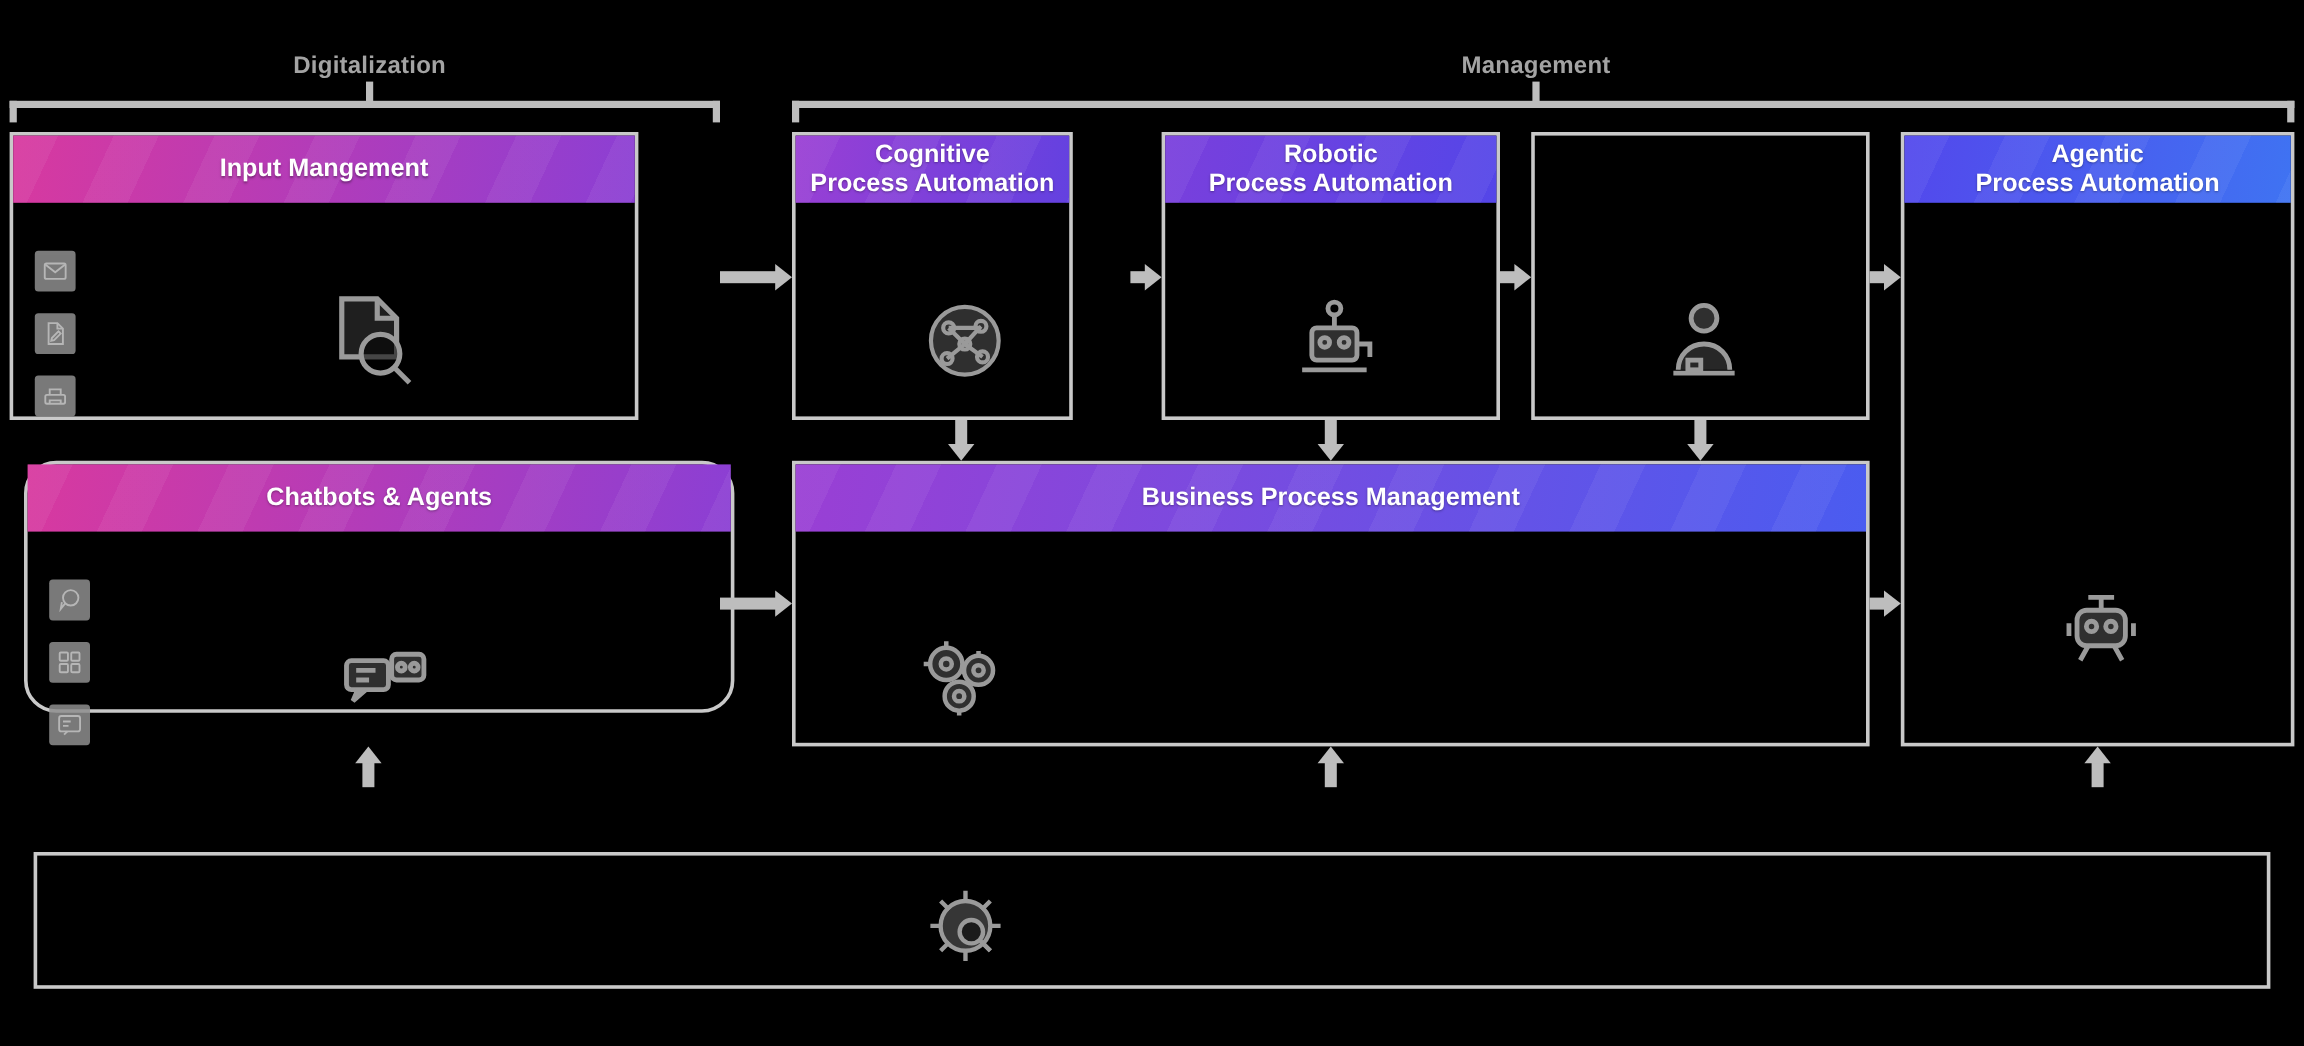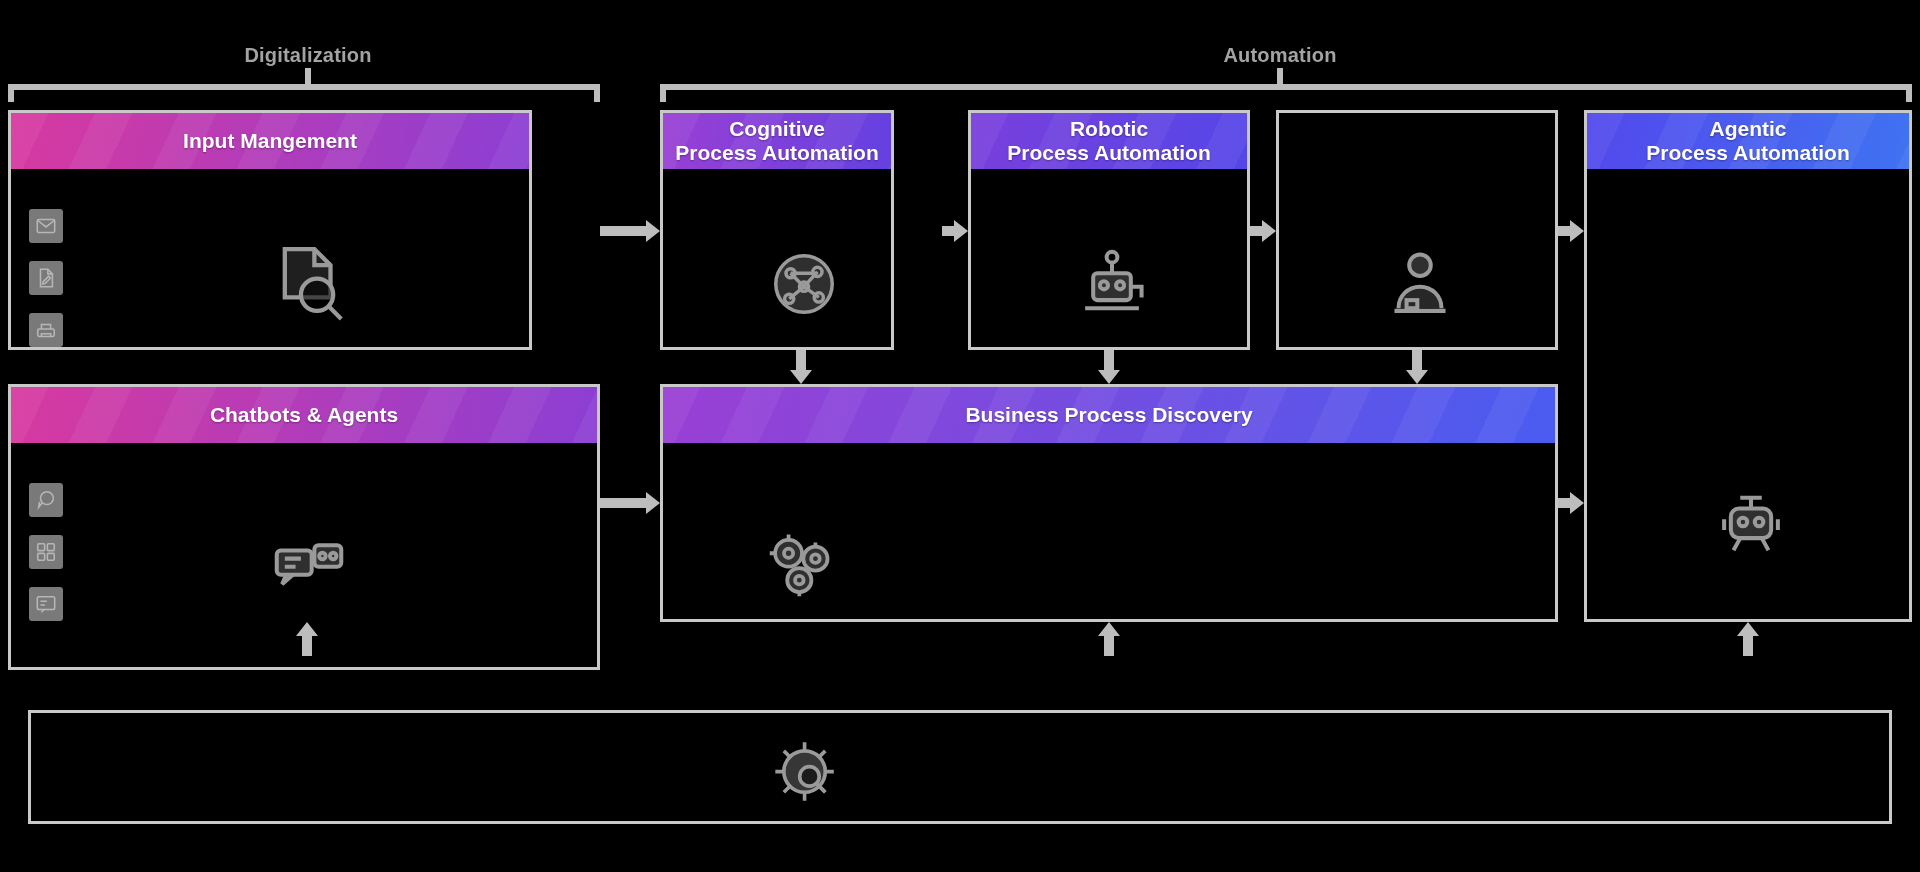--- a/index.html
+++ b/index.html
@@ -125,21 +125,21 @@
 </style>
 </head>
 <body>
 
 <div id="stage">
     <div class="group-label" style="left: 308px; top: 44px;">Digitalization</div>
     <div class="group-rule" style="left: 8px; top: 84px; width: 592px;"></div>
     <div class="group-tick" style="left: 8px; top: 84px; height: 18px;"></div>
     <div class="group-tick" style="left: 594px; top: 84px; height: 18px;"></div>
     <div class="group-tick" style="left: 305px; top: 68px; height: 18px;"></div>
-    <div class="group-label" style="left: 1280px; top: 44px;">Automation</div>
+    <div class="group-label" style="left: 1280px; top: 44px;">Management</div>
     <div class="group-rule" style="left: 660px; top: 84px; width: 1252px;"></div>
     <div class="group-tick" style="left: 660px; top: 84px; height: 18px;"></div>
     <div class="group-tick" style="left: 1906px; top: 84px; height: 18px;"></div>
     <div class="group-tick" style="left: 1277px; top: 68px; height: 18px;"></div>
     <div class="panel" style="left: 8px; top: 110px; width: 524px; height: 240px;">
       <div class="panel-head" style="--c1: #d8399f; --c2: #8b3fd4; height: 56px;">
         <div><span>Input Mangement</span></div>
       </div>
       <div class="panel-body" style="top: 56px; height: 178px;"></div>
       <div class="rail" style="left: 18px; top: 96px;">
@@ -227,21 +227,21 @@
         <svg width="86" height="86" viewBox="0 0 64 64" fill="none" stroke="currentColor" stroke-width="3">
           <rect x="17" y="22" width="30" height="22" rx="6" fill="currentColor" fill-opacity=".3"></rect>
           <circle cx="26" cy="32" r="3.2"></circle>
           <circle cx="38" cy="32" r="3.2"></circle>
           <path d="M32 22v-8M24 14h16"></path>
           <path d="M12 30v8M52 30v8"></path>
           <path d="M24 44l-5 9M40 44l5 9"></path>
         </svg>
       </div>
     </div>
-    <div class="panel" style="left: 8px; top: 384px; width: 592px; height: 286px;">
+    <div class="panel" style="left: 20px; top: 384px; width: 592px; height: 210px; border-radius: 27px;">
       <div class="panel-head" style="--c1: #d8399f; --c2: #8b3fd4; height: 56px;">
         <div><span>Chatbots &amp; Agents</span></div>
       </div>
       <div class="panel-body" style="top: 56px; height: 176px;"></div>
       <div class="rail" style="left: 18px; top: 96px;">
         <div class="mini">
           <svg viewBox="0 0 24 24" fill="none" stroke="currentColor" stroke-width="1.7">
             <circle cx="13" cy="10" r="7"></circle>
             <path d="M8 15l-4 5 1-6"></path>
           </svg>
@@ -268,21 +268,21 @@
           <path d="M15 40l-3 7 8-7"></path>
           <rect x="36" y="18" width="20" height="16" rx="3" fill="currentColor" fill-opacity=".3"></rect>
           <circle cx="42" cy="26" r="2.4"></circle>
           <circle cx="50" cy="26" r="2.4"></circle>
           <path d="M14 28h12M14 34h8"></path>
         </svg>
       </div>
     </div>
     <div class="panel" style="left: 660px; top: 384px; width: 898px; height: 238px;">
       <div class="panel-head" style="--c1: #9a3fd4; --c2: #4a5cf0; height: 56px;">
-        <div><span>Business Process Discovery</span></div>
+        <div><span>Business Process Management</span></div>
       </div>
       <div class="panel-body" style="top: 56px; height: 176px;"></div>
       <div class="glyph" style="left: 96px; top: 134px; width: 86px; height: 86px;">
         <svg width="86" height="86" viewBox="0 0 64 64" fill="none" stroke="currentColor" stroke-width="2.8">
           <circle cx="22" cy="24" r="10" fill="currentColor" fill-opacity=".3"></circle>
           <circle cx="42" cy="28" r="9" fill="currentColor" fill-opacity=".3"></circle>
           <circle cx="30" cy="44" r="9" fill="currentColor" fill-opacity=".3"></circle>
           <circle cx="22" cy="24" r="3.4"></circle>
           <circle cx="42" cy="28" r="3.2"></circle>
           <circle cx="30" cy="44" r="3.2"></circle>

